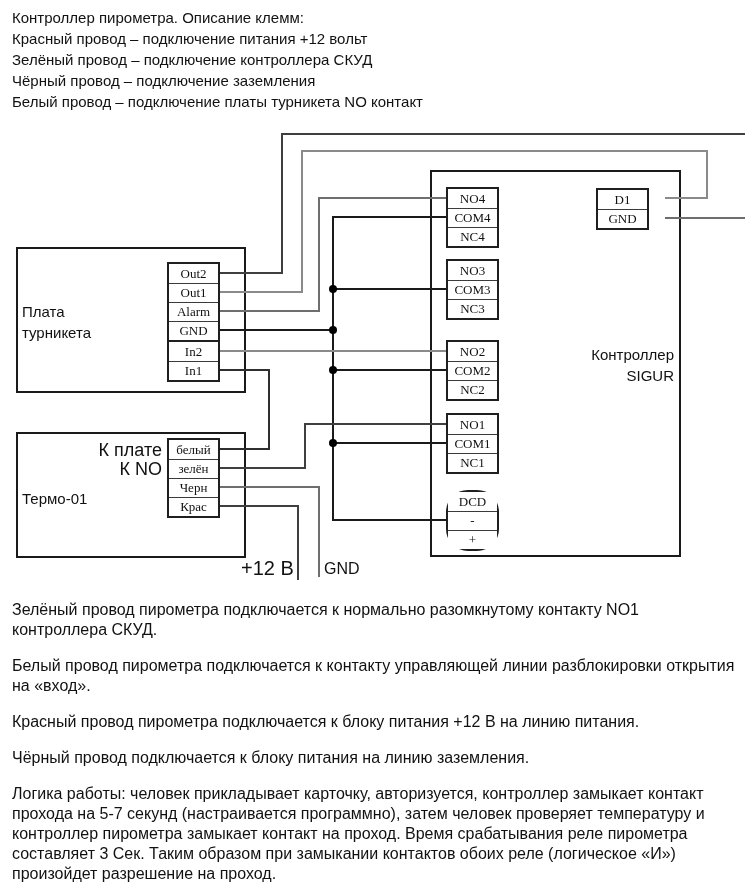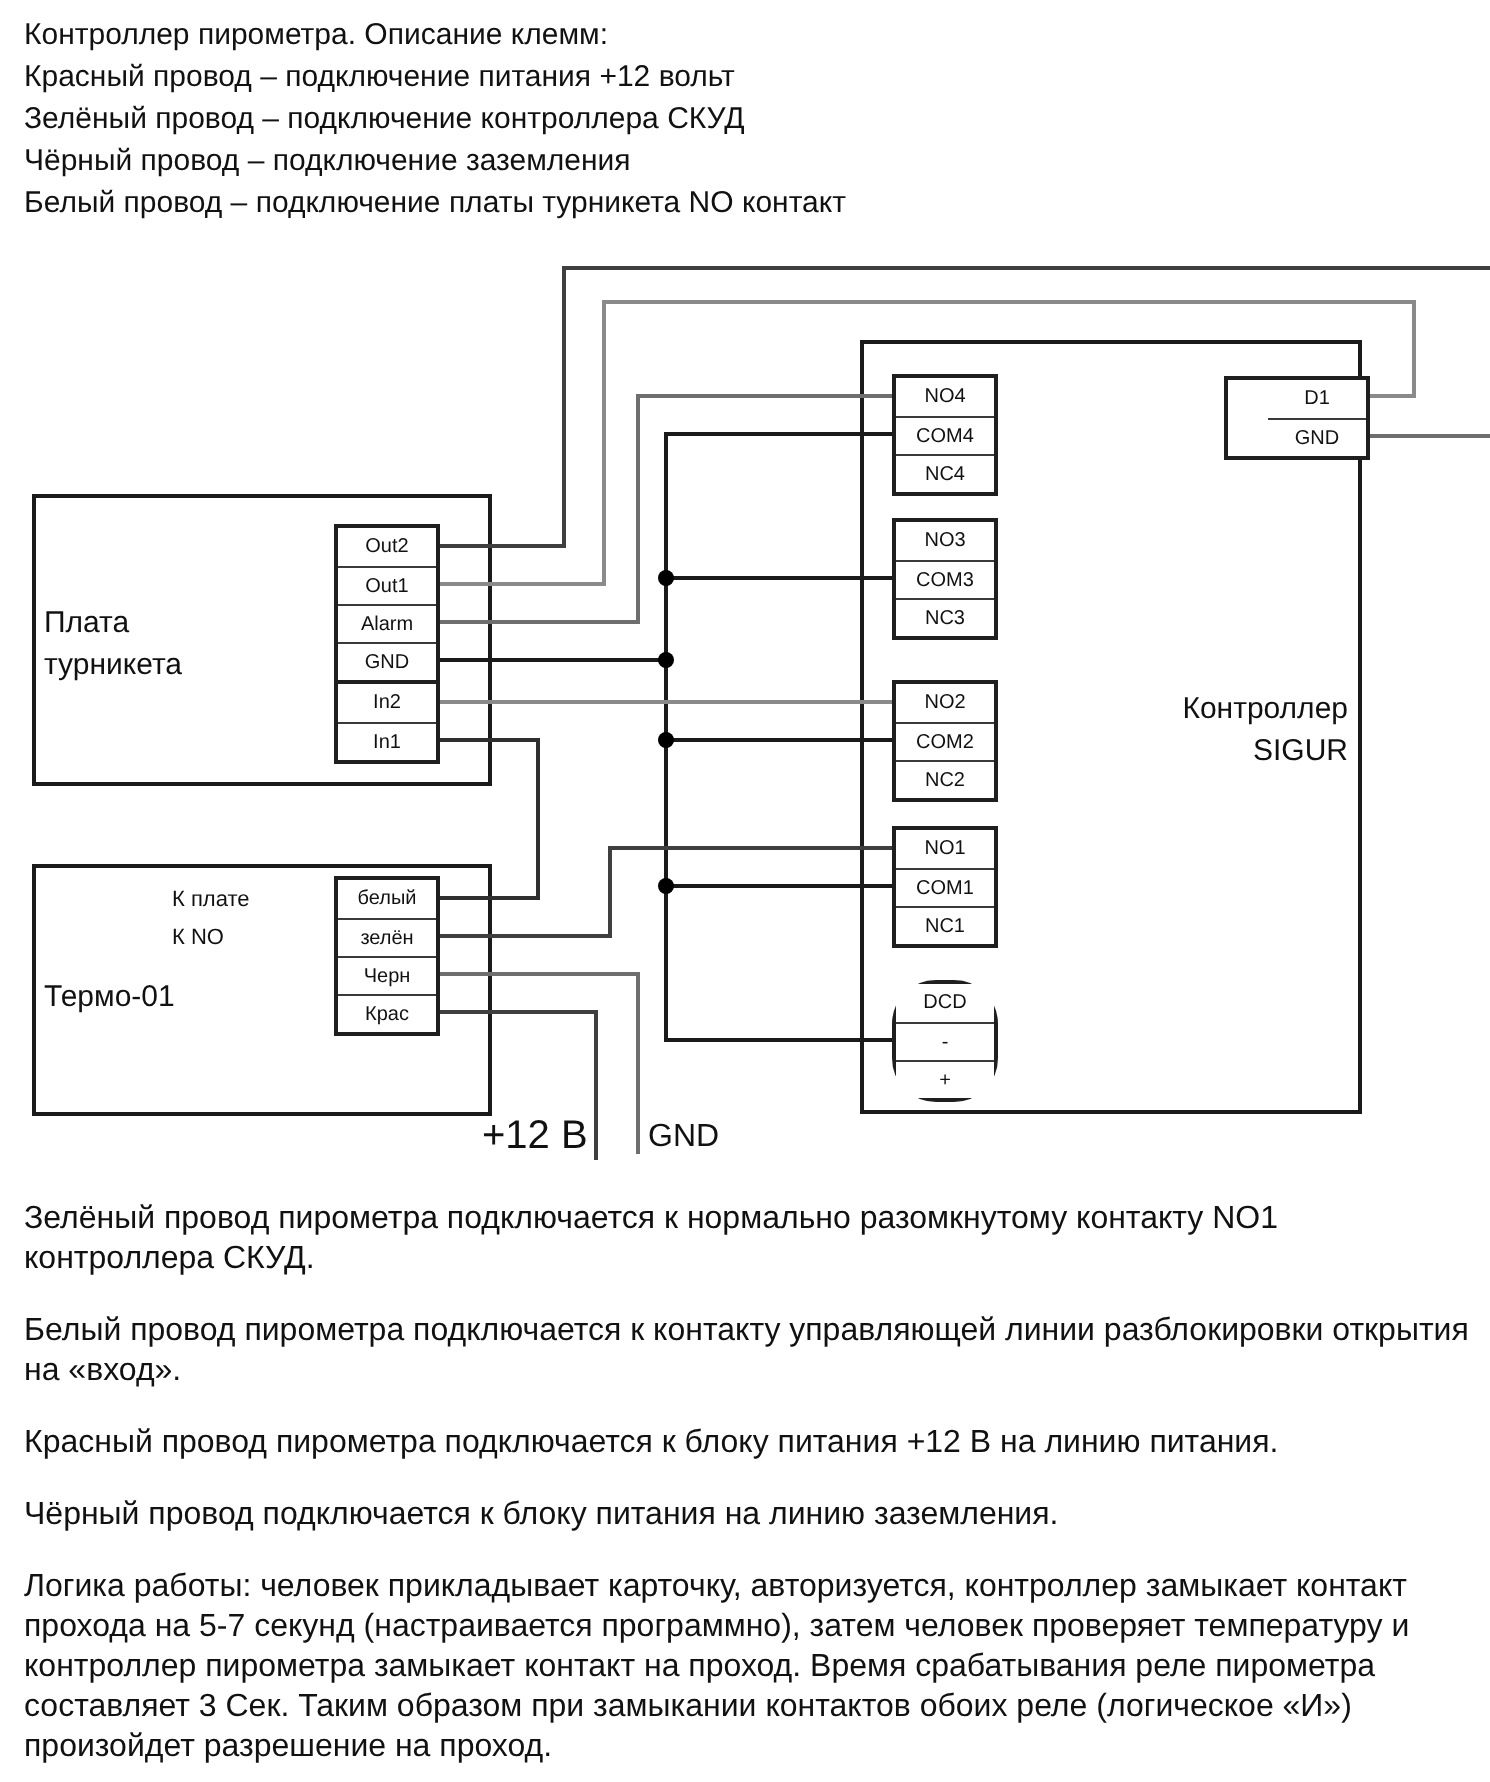--- a/index.html
+++ b/index.html
@@ -14,49 +14,49 @@
 
   
   .dbox{position:absolute;border:2px solid #1a1a1a;background:transparent;z-index:1;}
   .box-turnstile{left:16px;top:247px;width:226px;height:142px;}
   .box-thermo{left:16px;top:432px;width:226px;height:122px;}
   .box-sigur{left:430px;top:170px;width:247px;height:383px;}
 
   
   .tgroup{position:absolute;width:49px;border:2px solid #1f1f1f;background:#fff;z-index:3;}
   .tcell{height:19px;box-sizing:border-box;display:flex;align-items:center;justify-content:center;
-         font-size:10px;color:#111;background:#fff;}
+         font-size:13px;color:#111;background:#fff;font-family:Liberation Serif, serif;}
   .tcell + .tcell{border-top:1px solid #3a3a3a;}
   .g-turn-out{left:167px;top:262px;}
   .g-turn-in{left:167px;top:340px;}
   .g-thermo{left:167px;top:438px;}
   .g-relay4{left:446px;top:187px;}
   .g-relay3{left:446px;top:259px;}
   .g-relay2{left:446px;top:340px;}
   .g-relay1{left:446px;top:413px;}
   .g-dcd{left:446px;top:490px;border-radius:22px;}
-  .g-d1{left:612px;top:188px;padding-left:20px;}
+  .g-d1{left:596px;top:188px;}
 
   
   .wh,.wv{position:absolute;z-index:2;}
   .wh{height:2px;}
   .wv{width:2px;}
   .c-dark{background:#3f3f3f;}
   .c-gray{background:#8a8a8a;}
   .c-mid{background:#6e6e6e;}
   .c-black{background:#1a1a1a;}
   .c-ink{background:#2f2f2f;}
   .dot{position:absolute;width:8px;height:8px;border-radius:50%;background:#000;z-index:3;}
 
   
   .dlabel{position:absolute;z-index:3;font-size:15px;line-height:21px;color:#111;}
   .lbl-turnstile{left:22px;top:301px;width:100px;}
   .lbl-thermo{left:22px;top:488px;}
   .lbl-sigur{left:544px;top:344px;width:130px;text-align:right;}
-  .lbl-annot{left:86px;top:441px;width:76px;text-align:left;font-size:11px;line-height:19px;}
+  .lbl-annot{left:86px;top:441px;width:76px;text-align:right;font-size:18px;line-height:19px;}
   .lbl-p12{left:241px;top:558px;font-size:20px;}
   .lbl-gnd{left:324px;top:558px;font-size:16px;}
 </style>
 </head>
 <body>
 
 <div class="page">
 
   <div class="toptext">
       <div class="topline">Контроллер пирометра. Описание клемм:</div>

